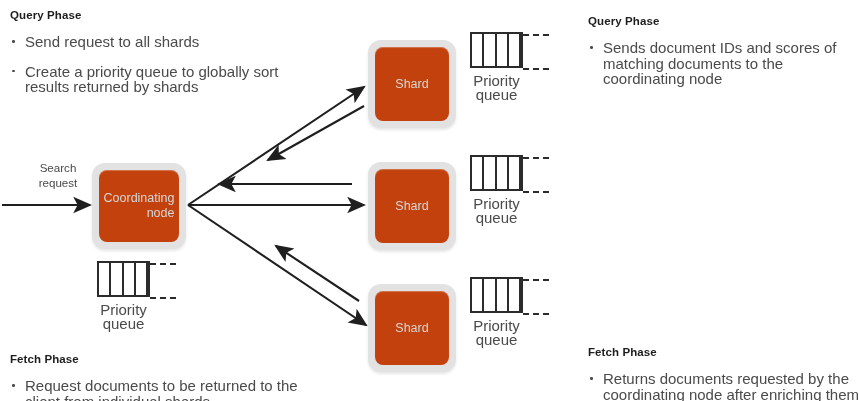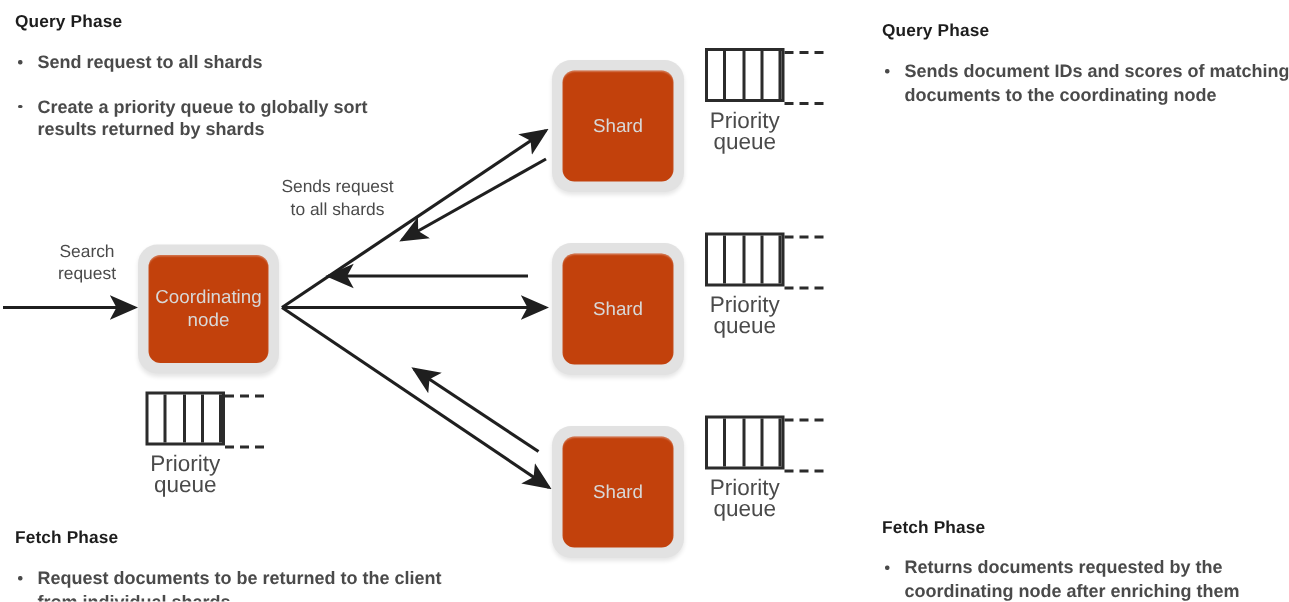--- a/index.html
+++ b/index.html
@@ -36,24 +36,23 @@
 
   ul.bullets {
     list-style: none;
     margin: 0;
     padding: 0;
   }
   ul.bullets li {
     position: relative;
     padding-left: 15px;
     margin-bottom: 14px;
-    font-size: 12px;
+    font-size: 15px;
     line-height: 15.5px;
     color: #4a4a4a;
-    font-weight: bold;
   }
   ul.bullets li:last-child { margin-bottom: 0; }
   ul.bullets li .dot {
     position: absolute;
     left: 2px;
     top: 6px;
     width: 2.6px;
     height: 2.6px;
     background: #4a4a4a;
     border-radius: 50%;
@@ -197,21 +196,21 @@
 
       <line x1="352" y1="184" x2="219" y2="184"></line>
 
       <line x1="188" y1="205" x2="366" y2="325"></line>
 
       <line x1="359" y1="301" x2="276" y2="246"></line>
     </g>
   </svg>
 
   <div class="node" style="left:92px; top:163px; width:94px; height:86px;">
-    <div class="inner" style="white-space:pre-line;">Coordinating
+    <div class="inner" style="white-space:pre-line;text-align:right;">Coordinating
 node</div>
   </div>
 
   <div class="node" style="left:368px; top:40px; width:88px; height:88px;">
     <div class="inner">Shard</div>
   </div>
   <div class="node" style="left:368px; top:162px; width:88px; height:88px;">
     <div class="inner">Shard</div>
   </div>
   <div class="node" style="left:368px; top:284px; width:88px; height:88px;">
@@ -265,16 +264,14 @@
       <div class="cell"></div>
       <div class="dash top"></div>
       <div class="dash bottom"></div>
     </div>
     <div class="pq-label">Priority
 queue</div>
   </div>
 
   <div class="flabel" style="left:20px; top:160px; width:76px;">Search
 request</div>
-  <div class="flabel" style="left:163px; top:117px; width:124px;">Sends request
-to all shards</div>
 
 </div>
 
 </body></html>

